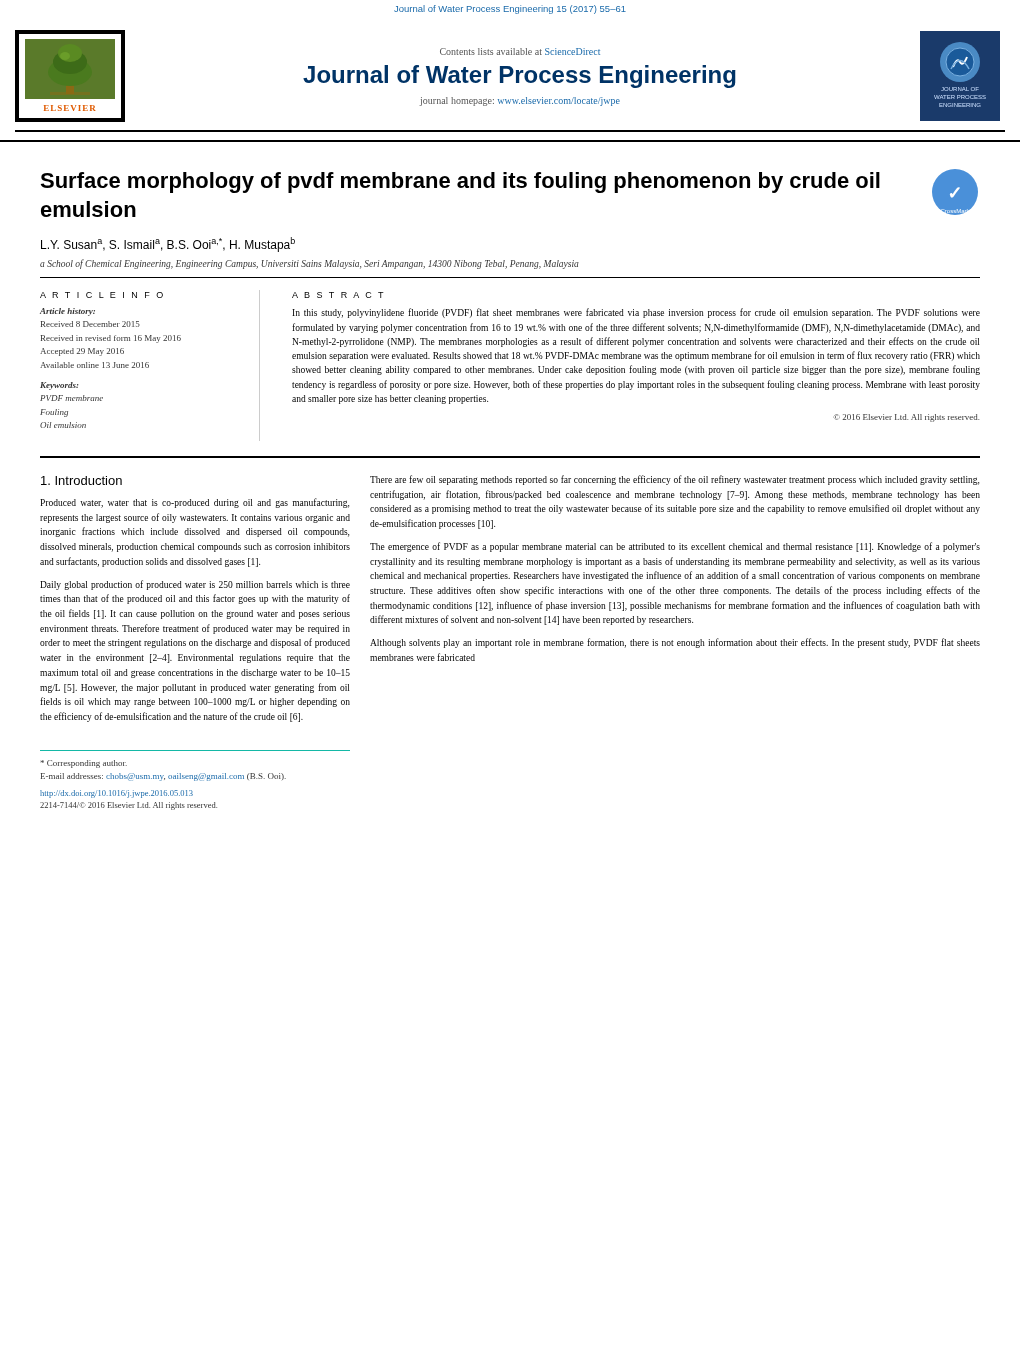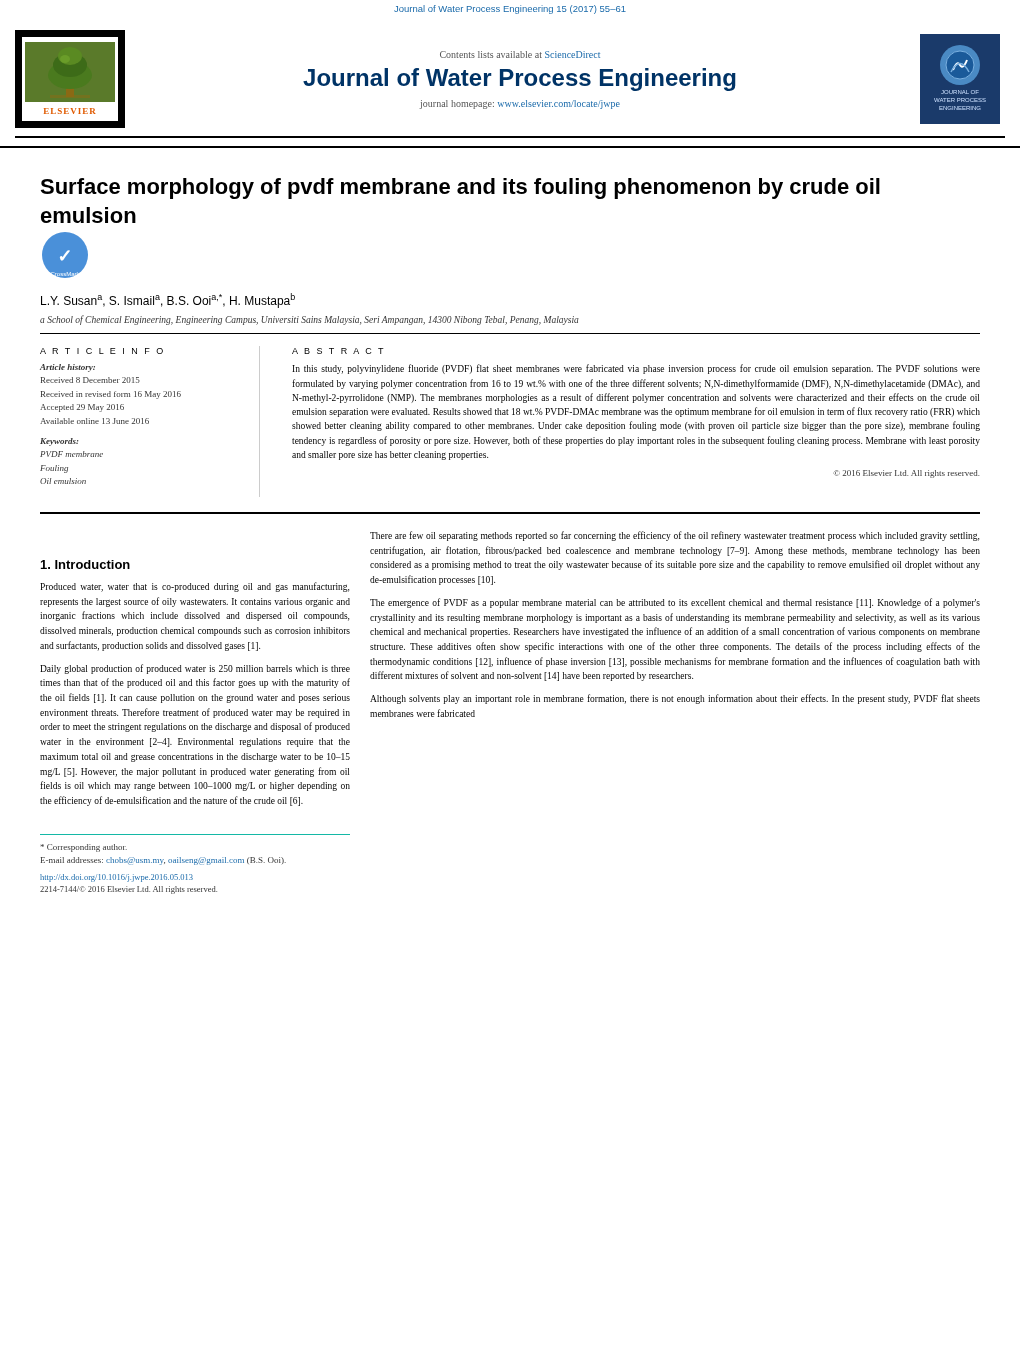--- a/index.html
+++ b/index.html
@@ -27,21 +27,21 @@
       padding: 10px 15px 8px 15px;
       gap: 10px;
     }
     .elsevier-logo {
       width: 110px;
       min-width: 110px;
       display: flex;
       flex-direction: column;
       align-items: center;
       justify-content: center;
-      border: 7px solid #000000;
+      border: 4px solid #000000;
       padding: 5px;
     }
     .elsevier-tree {
       width: 90px;
       height: 60px;
       background: #5a7a2a;
       display: flex;
       align-items: center;
       justify-content: center;
       margin-bottom: 4px;
@@ -139,21 +139,20 @@
     .article-body {
       padding: 15px 40px 15px 40px;
     }
     
     .article-title-section {
       display: flex;
       align-items: flex-start;
       justify-content: space-between;
       margin-bottom: 12px;
       padding-top: 10px;
-      flex-direction: column;
     }
     .article-title {
       font-size: 22px;
       font-weight: bold;
       color: #000;
       line-height: 1.3;
       font-family: Arial, sans-serif;
       flex: 1;
       padding-right: 15px;
     }
@@ -242,24 +241,23 @@
     }
     .col-left {
       width: 310px;
       min-width: 310px;
     }
     .col-right {
       flex: 1;
     }
     .section-heading {
       font-size: 13px;
-      font-weight: bold;
+      font-weight: normal;
       margin-bottom: 8px;
       font-family: Arial, sans-serif;
-      margin-top: 28px;
     }
     .body-text {
       font-size: 9.5px;
       line-height: 1.55;
       text-align: justify;
       color: #000;
       margin-bottom: 8px;
     }
     
     .footer-section {

